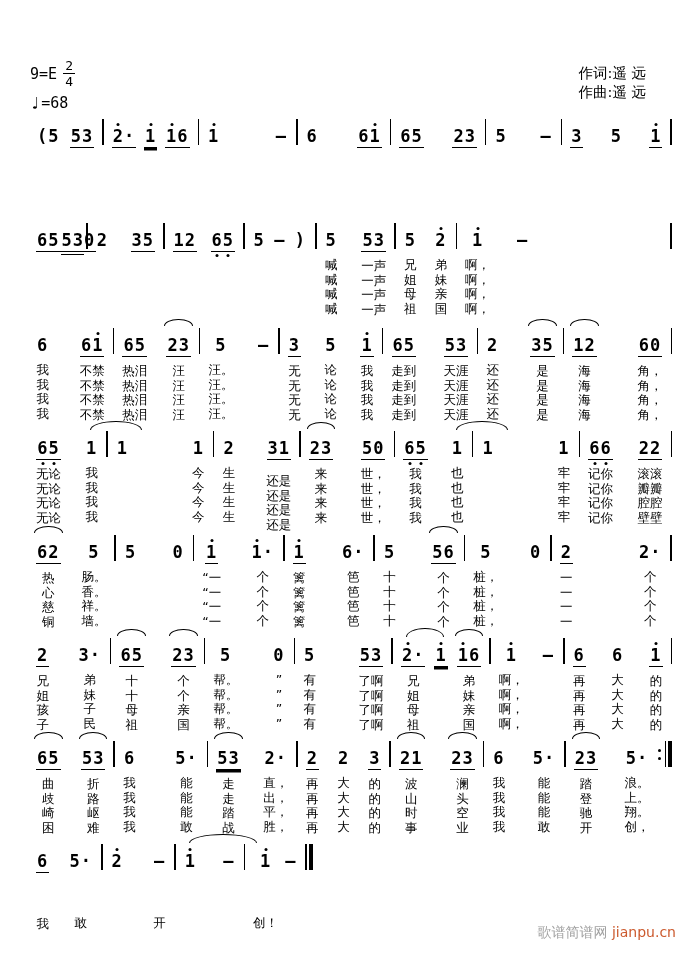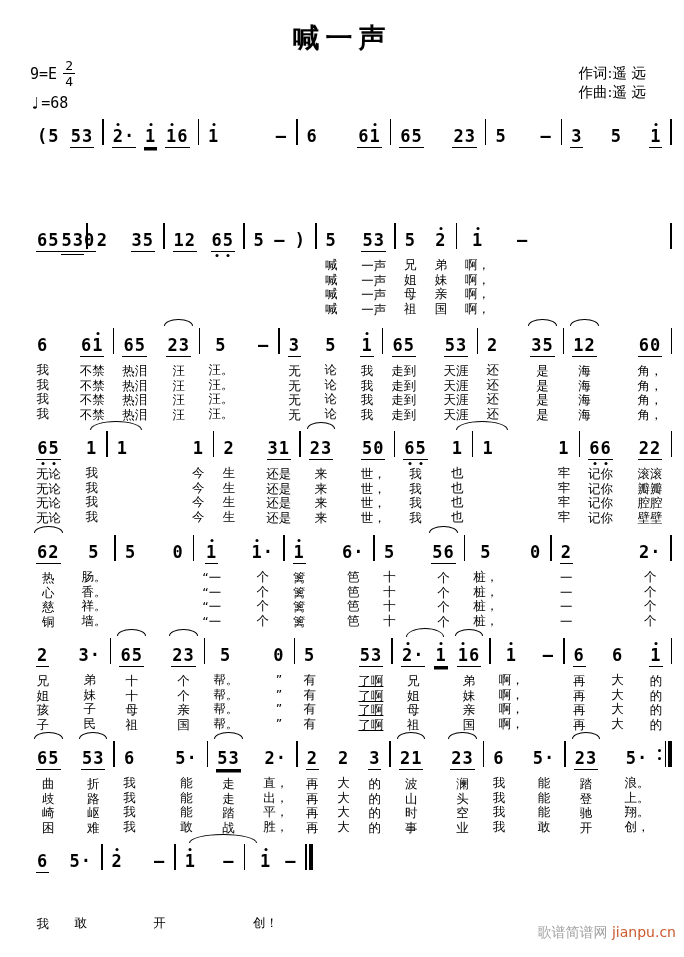--- a/index.html
+++ b/index.html
@@ -44,21 +44,20 @@
   .repeat-dots i{width:3px;height:3px;background:#000;border-radius:50%;}
   
   .watermark{position:absolute;top:924px;right:8px;font-size:14px;}
   .wm-site{color:#a2a2a2;}
   .wm-domain{color:#cc5a2e;}
 </style>
 </head>
 <body>
 
 <div class="page">
-  <div class="title">喊一声</div>
 
   <div class="meta-key">
     <div class="key-row">
       <span>9=E</span>
       <span class="frac">
         <i>2</i>
         <b></b>
         <i>4</i>
       </span>
     </div>
@@ -642,21 +641,21 @@
               <div class="ly">生</div>
               <div class="ly">生</div>
               <div class="ly">生</div>
             </div>
           </div>
           <div class="col">
             <div class="ng u1">
               <span class="ch">3</span>
               <span class="ch">1</span>
             </div>
-            <div class="lyrics" style="margin-top: 7px; text-align: center;">
+            <div class="lyrics" style="margin-top: 14px; text-align: center;">
               <div class="ly">还是</div>
               <div class="ly">还是</div>
               <div class="ly">还是</div>
               <div class="ly">还是</div>
             </div>
           </div>
         </div>
         <div class="barline"></div>
         <div class="measure" style="flex: 95 1 0px;">
           <div class="col">
@@ -1041,21 +1040,21 @@
               <div class="ly">有</div>
               <div class="ly">有</div>
               <div class="ly">有</div>
             </div>
           </div>
           <div class="col">
             <div class="ng u1">
               <span class="ch">5</span>
               <span class="ch">3</span>
             </div>
-            <div class="lyrics" style="margin-top: 7px; text-decoration: underline;">
+            <div class="lyrics" style="margin-top: 7px;">
               <div class="ly">了啊</div>
               <div class="ly">了啊</div>
               <div class="ly">了啊</div>
               <div class="ly">了啊</div>
             </div>
           </div>
         </div>
         <div class="barline"></div>
         <div class="measure" style="flex: 100 1 0px;">
           <div class="col">

